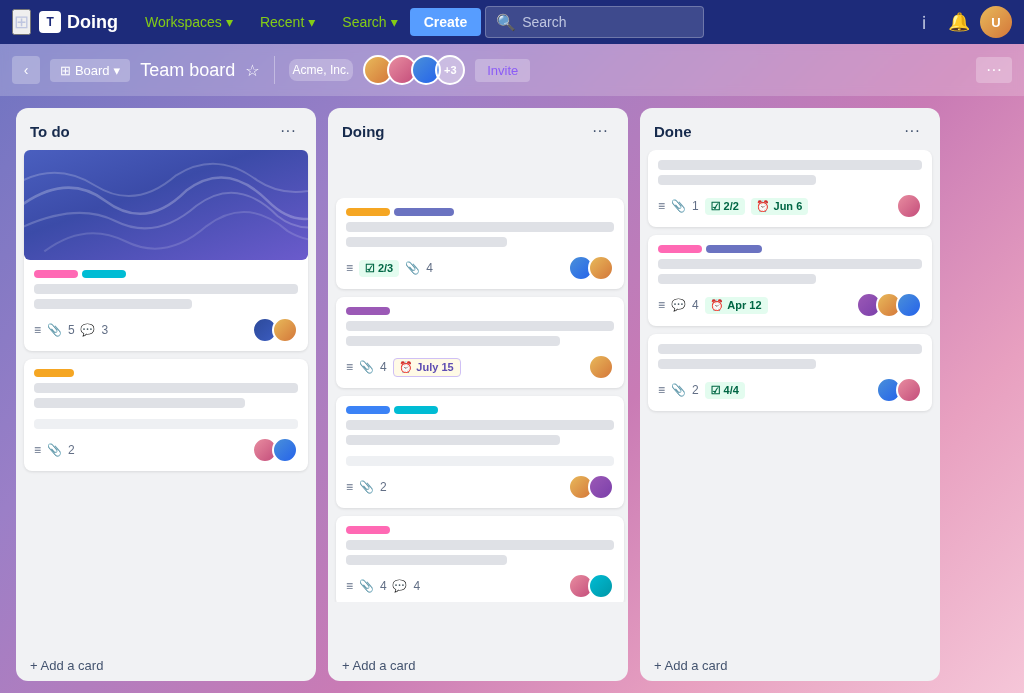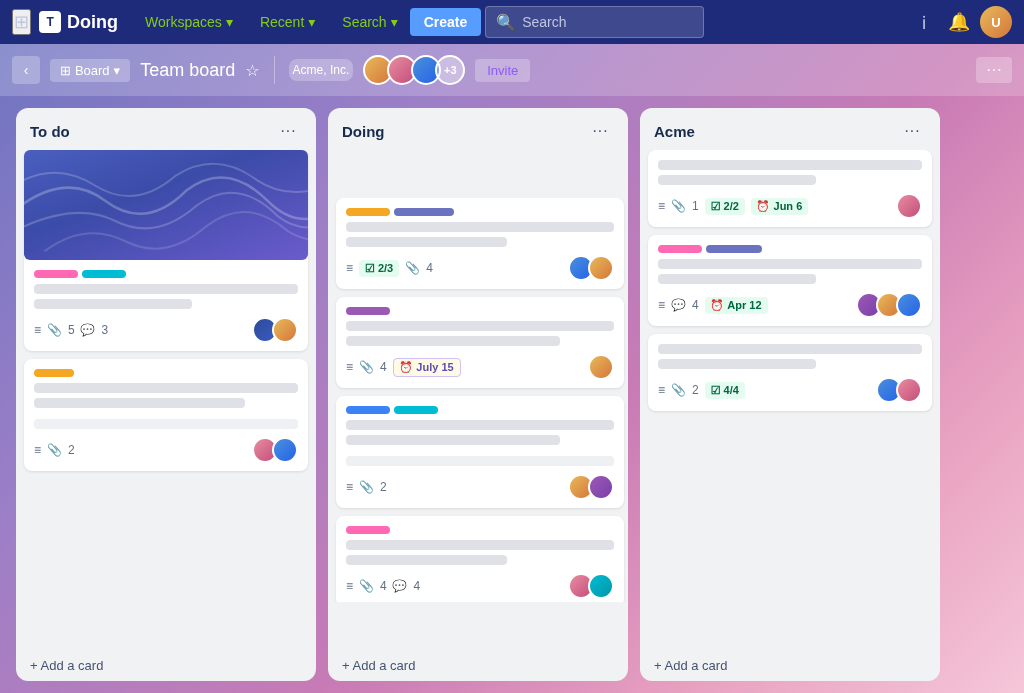--- a/index.html
+++ b/index.html
@@ -432,21 +432,21 @@
           </div>
         </div>
       </div>
 
     </div>
     <button class="add-card-btn">+ Add a card</button>
   </div>
 
   <div class="column">
     <div class="column-header">
-      <span>Acme</span>
+      <span>Done</span>
       <button class="col-menu-btn">···</button>
     </div>
     <div class="cards-list">
 
       <div class="card">
         <div class="card-title-line full"></div>
         <div class="card-title-line short"></div>
         <div class="card-meta">
           <span class="meta-icon">≡</span>
           <span class="meta-icon">📎</span>

